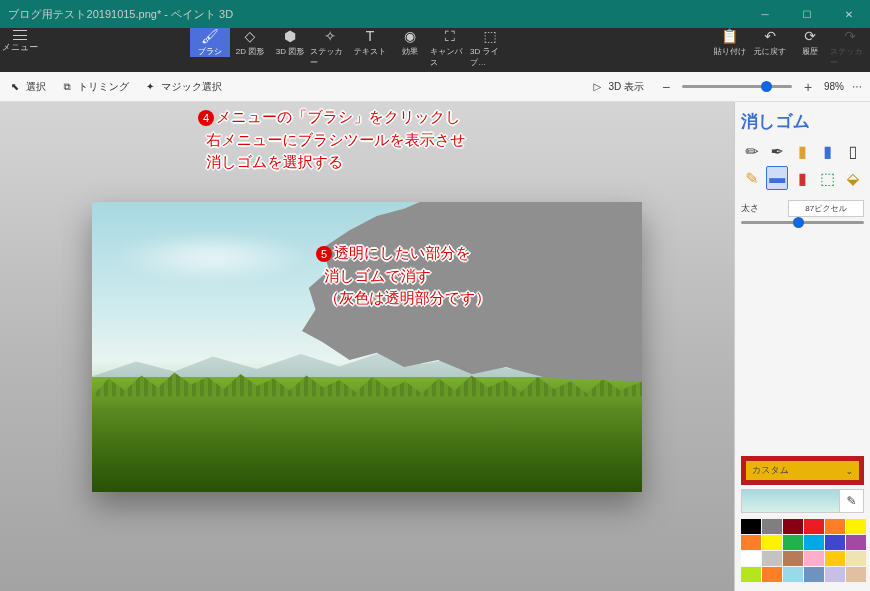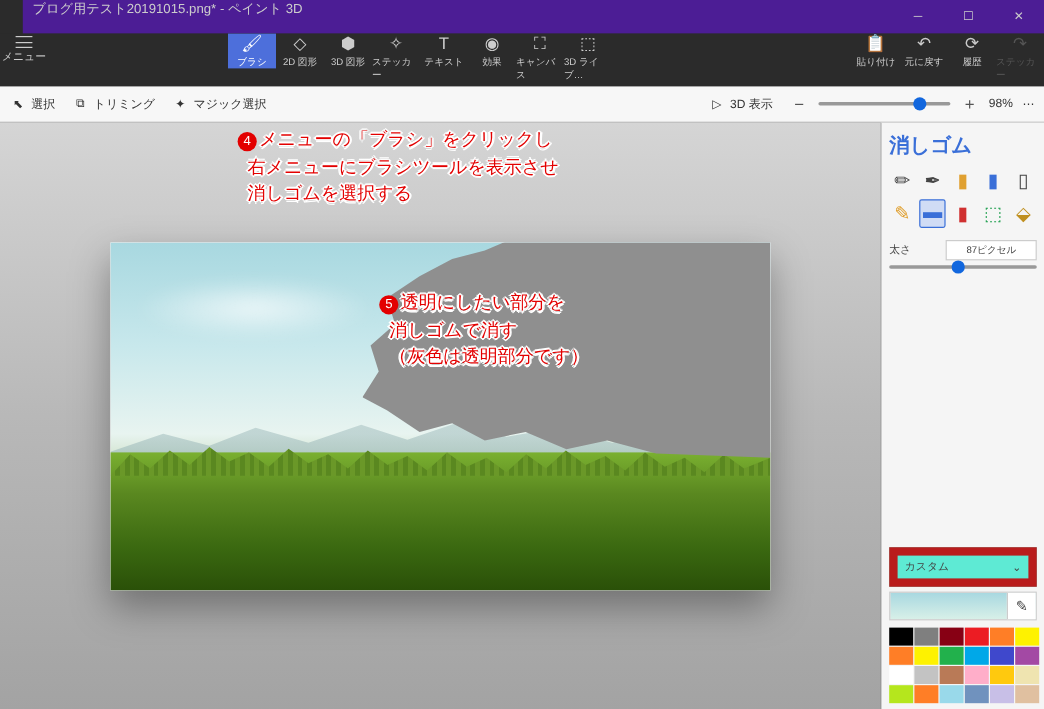--- a/index.html
+++ b/index.html
@@ -1,17 +1,17 @@
 <!DOCTYPE html>
 <html><head>
 <meta charset="utf-8">
 <style>
 * { margin: 0; padding: 0; box-sizing: border-box; font-family: 'Meiryo', 'Yu Gothic', sans-serif; }
 body { width: 870px; height: 591px; background: #2b2b2b; overflow: hidden; }
-.titlebar { height: 28px; background: #4c1d95; color: #ccc; display: flex; justify-content: space-between; font-size: 11px; padding: 0 0 0 8px; margin-left: 19px; }
+.titlebar { height: 28px; background: #0f766e; color: #ccc; display: flex; align-items: center; justify-content: space-between; font-size: 11px; padding: 0 0 0 8px; }
 .titlebar-right { display: flex; }
 .win-btn { width: 42px; height: 28px; display: flex; align-items: center; justify-content: center; color: #ccc; font-size: 10px; }
 .menu-btn { width: 40px; height: 28px; display: flex; flex-direction: column; align-items: center; justify-content: center; color: #ccc; font-size: 9px; gap: 1px; }
 .menu-icon { width: 14px; height: 10px; border-top: 1px solid #ccc; border-bottom: 1px solid #ccc; position: relative; }
 .menu-icon::before { content: ''; position: absolute; top: 4px; left: 0; right: 0; border-top: 1px solid #ccc; }
 
 .toolbar { height: 44px; background: #2b2b2b; display: flex; align-items: flex-start; }
 .tool { width: 40px; display: flex; flex-direction: column; align-items: center; justify-content: center; color: #ccc; font-size: 8px; gap: 2px; cursor: pointer; }
 .tool.active { background: #4d6fdb; color: #fff; }
 .tool-icon { width: 16px; height: 16px; display: flex; align-items: center; justify-content: center; font-size: 14px; }
@@ -43,21 +43,21 @@
 
 .sidebar { width: 136px; background: #f5f5f5; border-left: 1px solid #ccc; padding: 6px 6px; font-size: 10px; color: #444; overflow: hidden; }
 .side-title { font-size: 17px; color: #3a6fd8; font-weight: bold; padding: 2px 0 6px; }
 .brush-grid { display: grid; grid-template-columns: repeat(5, 1fr); gap: 3px; margin-bottom: 10px; }
 .brush { width: 22px; height: 24px; display: flex; align-items: center; justify-content: center; border-radius: 2px; cursor: pointer; font-size: 16px; }
 .brush.sel { background: #d0dcf5; border: 1px solid #3a6fd8; }
 .thickness { display: flex; justify-content: space-between; align-items: center; font-size: 9px; margin-bottom: 4px; }
 .thick-val { border: 1px solid #ccc; padding: 2px 16px; font-size: 8px; background: #fff; }
 .thick-slider { width: 100%; height: 3px; background: #999; border-radius: 2px; position: relative; margin-bottom: 14px; }
 .thick-thumb { position: absolute; top: -4px; left: 42%; width: 11px; height: 11px; border-radius: 50%; background: #1267de; }
-.dropdown { border: 7px solid #b91c1c; background: #5eead4; padding: 3px 6px; font-size: 9px; display: flex; justify-content: space-between; align-items: center; margin-bottom: 4px; }
+.dropdown { border: 5px solid #b91c1c; background: #eab308; padding: 3px 6px; font-size: 9px; display: flex; justify-content: space-between; align-items: center; margin-bottom: 4px; }
 .gradient-box { height: 24px; background: linear-gradient(180deg, #a8d8e0 0%, #d8f0e8 100%); border: 1px solid #ccc; display: flex; }
 .grad-strip { flex: 1; }
 .eyedrop { width: 24px; border-left: 1px solid #ccc; display: flex; align-items: center; justify-content: center; background: #fff; font-size: 12px; }
 .palette { display: grid; grid-template-columns: repeat(6, 1fr); gap: 1px; margin-top: 6px; }
 .swatch { width: 20px; height: 15px; }
 </style>
 </head>
 <body>
 
 <div class="titlebar">

